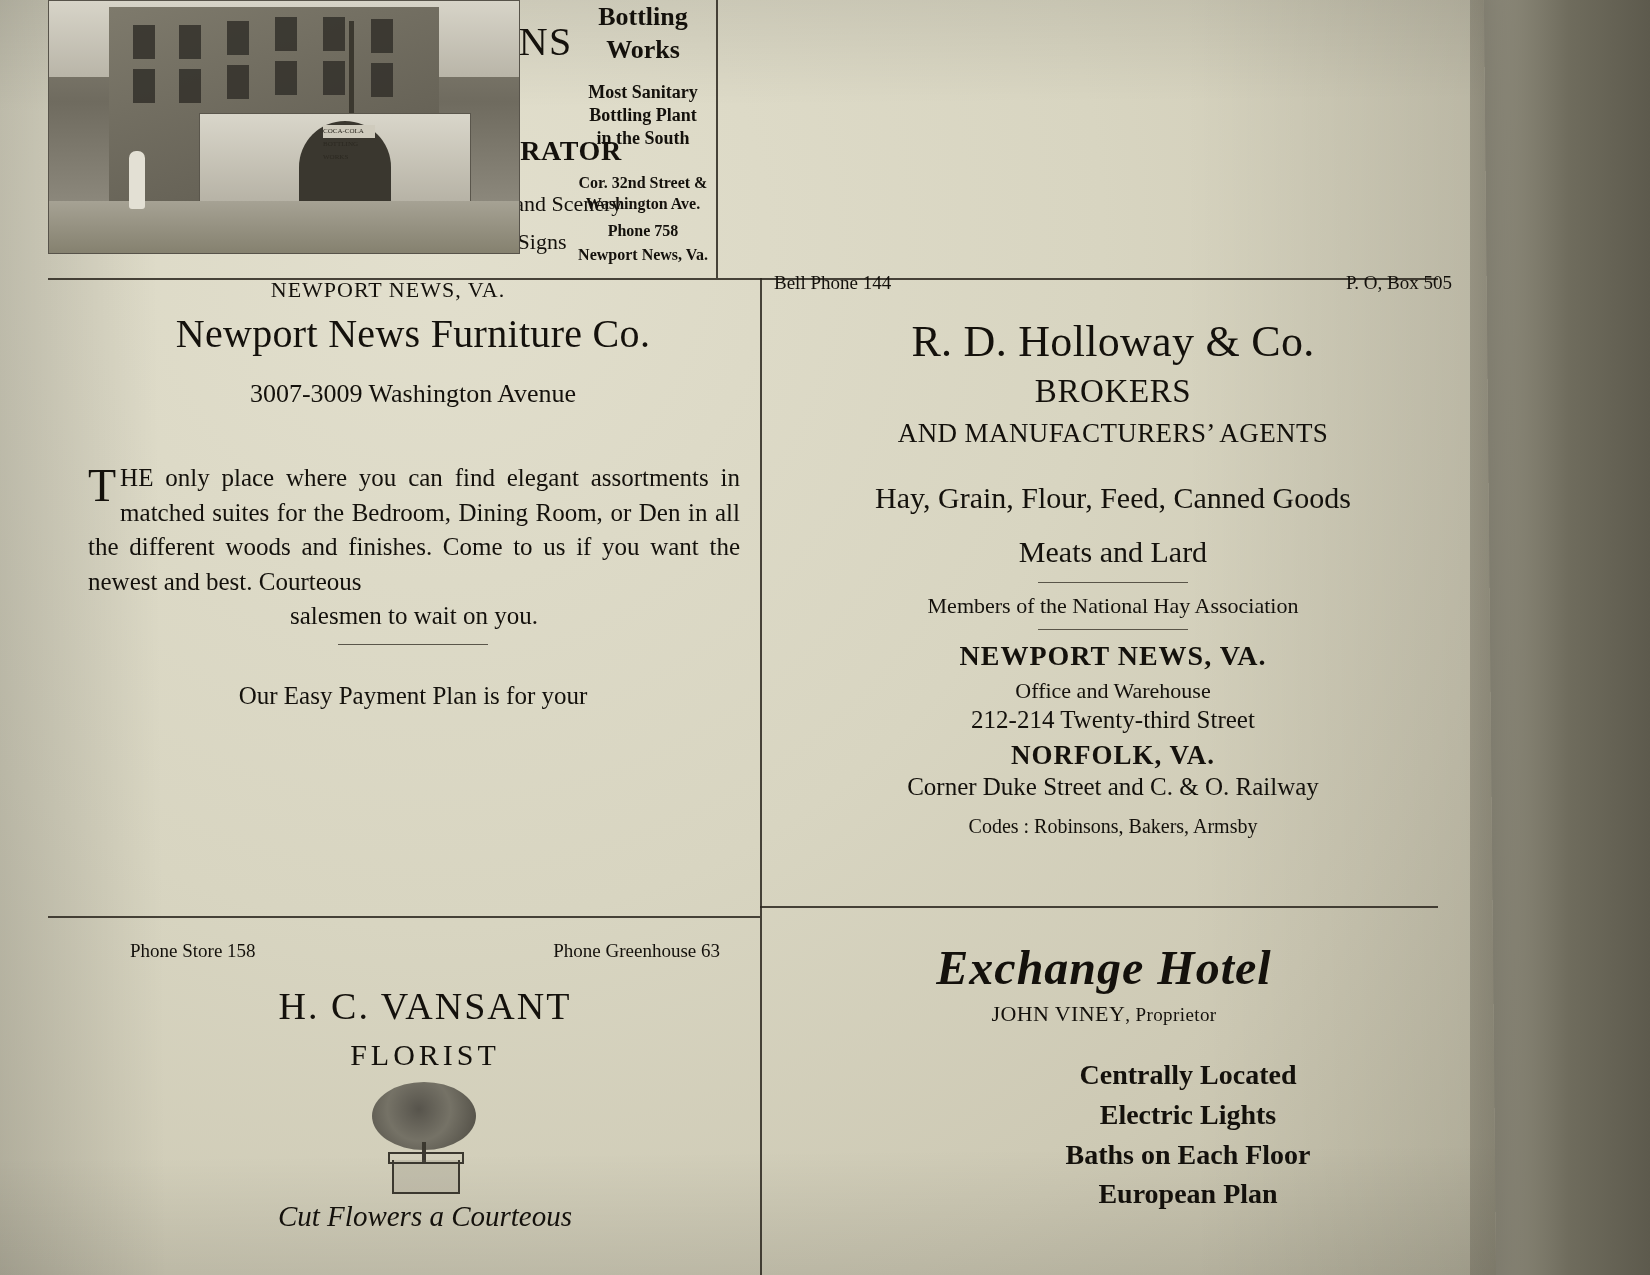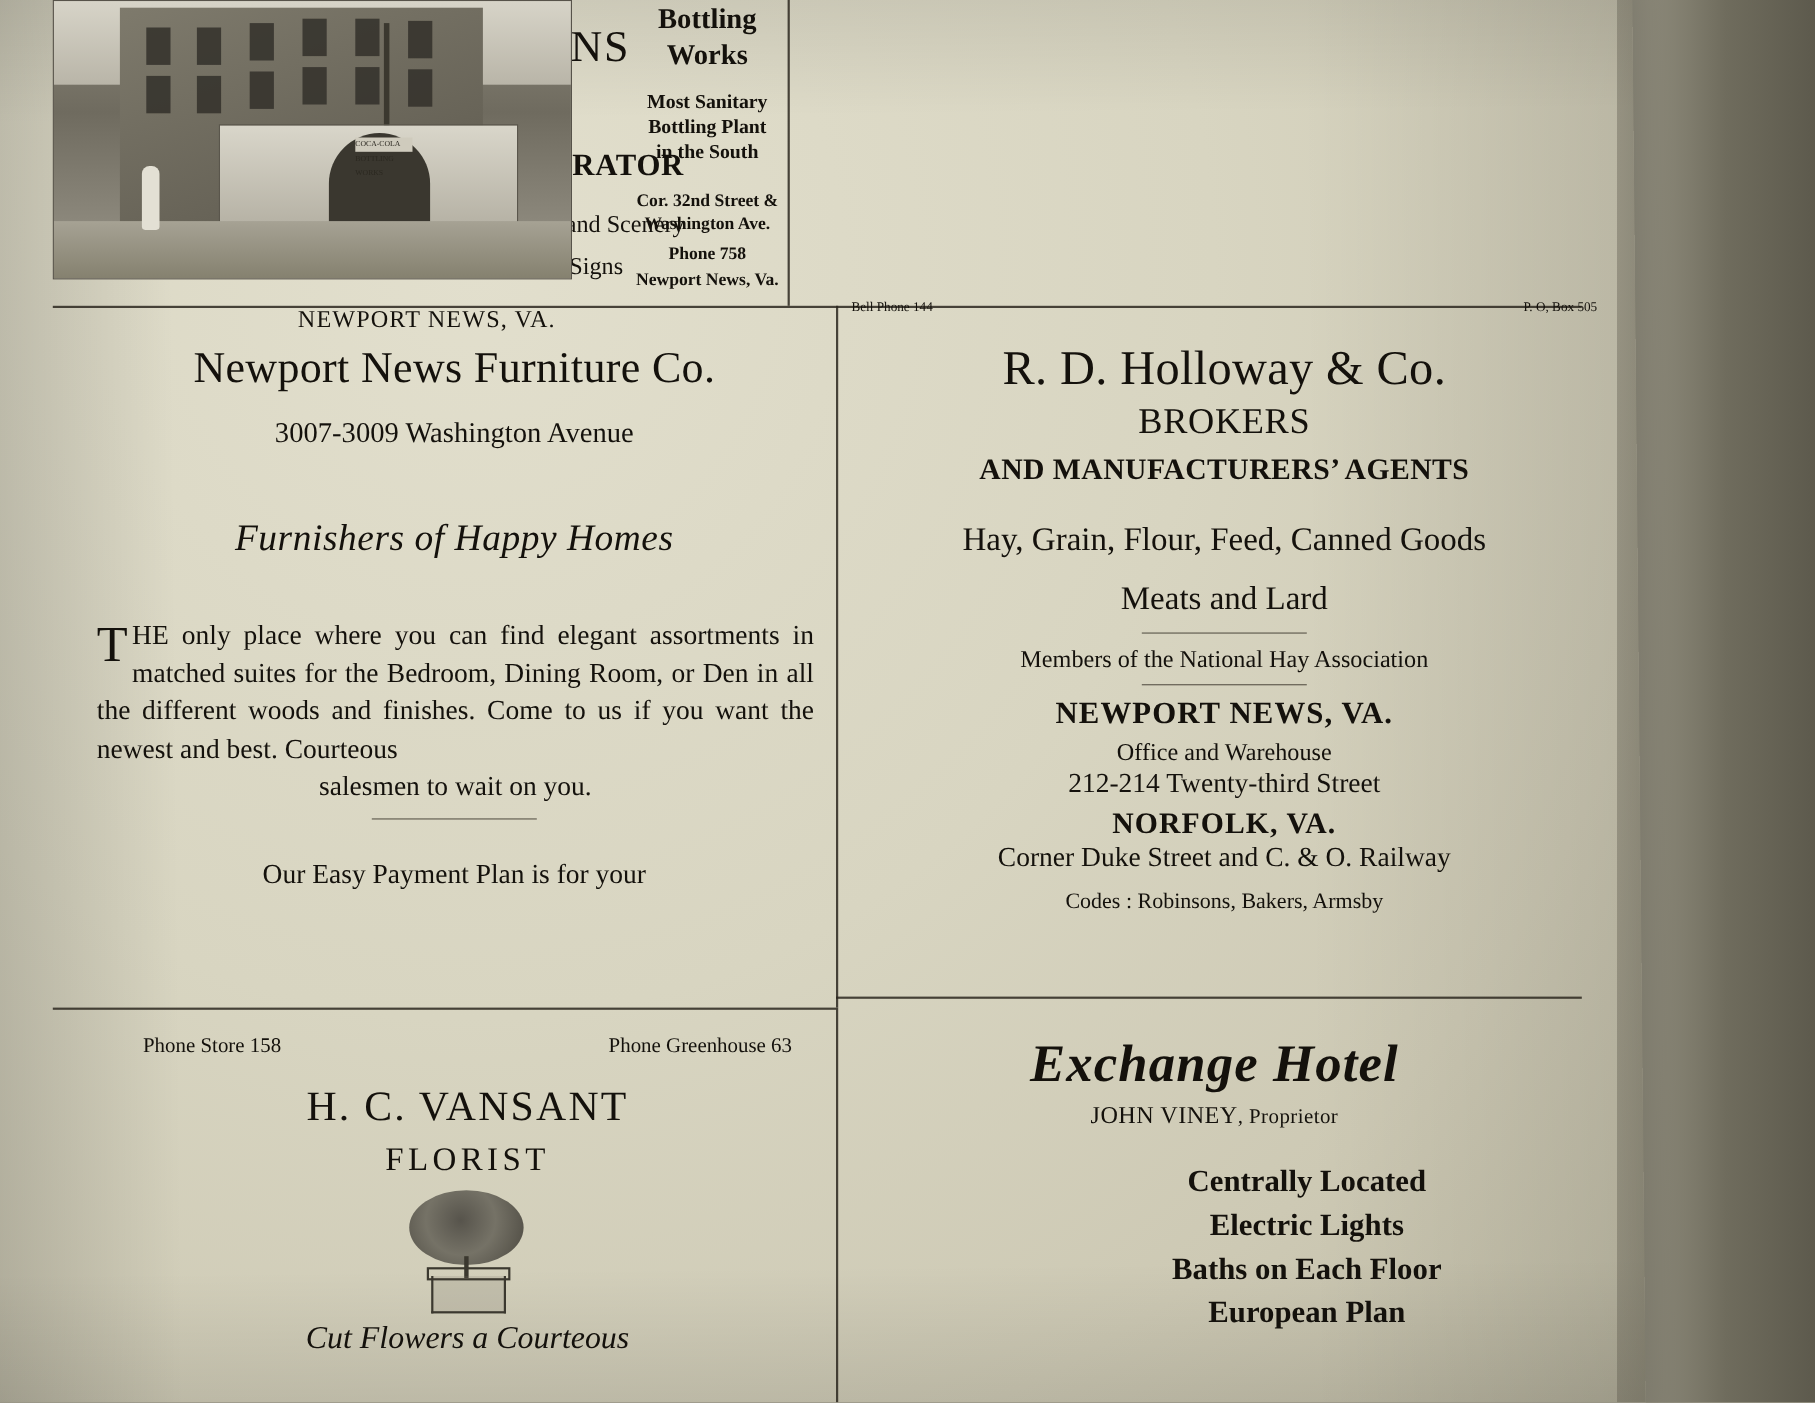--- a/index.html
+++ b/index.html
@@ -167,25 +167,25 @@
   }
   #ad-furniture .body .last { text-align: center; display: block; }
   #ad-furniture .pay {
     font-size: 25px; line-height: 1.35; margin-top: 34px;
   }
 
   
   #ad-holloway { left: 720px; top: 272px; width: 690px; }
   #ad-holloway .toprow {
     display: flex; justify-content: space-between;
-    font-size: 12px; padding: 0 6px; margin-bottom: 22px;
+    font-size: 19px; padding: 0 6px; margin-bottom: 22px;
   }
   #ad-holloway .name { font-size: 44px; letter-spacing: .3px; }
   #ad-holloway .brokers { font-size: 33px; letter-spacing: .6px; margin-top: 6px; }
-  #ad-holloway .agents { font-size: 27px; font-weight: 700; letter-spacing: .4px; margin-top: 8px; }
+  #ad-holloway .agents { font-size: 27px; font-weight: 400; letter-spacing: .4px; margin-top: 8px; }
   #ad-holloway .goods { font-size: 30px; line-height: 1.28; margin-top: 30px; }
   #ad-holloway .members { font-size: 22px; margin-top: 8px; }
   #ad-holloway .city1 { font-size: 28px; font-weight: 700; letter-spacing: 1px; margin-top: 8px; }
   #ad-holloway .sub { font-size: 22px; margin-top: 6px; }
   #ad-holloway .sub2 { font-size: 25px; margin-top: 2px; }
   #ad-holloway .city2 { font-size: 27px; font-weight: 700; letter-spacing: 1px; margin-top: 6px; }
   #ad-holloway .codes { font-size: 20px; margin-top: 14px; }
 
   
   #ad-vansant { left: 32px; top: 940px; width: 690px; }
@@ -289,21 +289,20 @@
         <div class="small">Cor. 32nd Street &amp;</div>
         <div class="small" style="margin-top:0">Washington Ave.</div>
         <div class="phone">Phone 758</div>
         <div class="city">Newport News, Va.</div>
       </div>
     </div>
 
     <div class="ad" id="ad-furniture">
       <div class="name">Newport News Furniture Co.</div>
       <div class="addr">3007-3009 Washington Avenue</div>
-      <div class="slogan">Furnishers of Happy Homes</div>
       <div class="body">
         <span class="dropcap">T</span><span>HE only place where you can find elegant assortments in matched suites for the Bedroom, Dining Room, or Den in all the different woods and finishes.  Come to us if you want the newest and best.  Courteous</span>
         <span class="last">salesmen to wait on you.</span>
       </div>
       <div class="sep"></div>
       <div class="pay">Our Easy Payment Plan is for your</div>
     </div>
 
     <div class="ad" id="ad-holloway">
       <div class="toprow">

